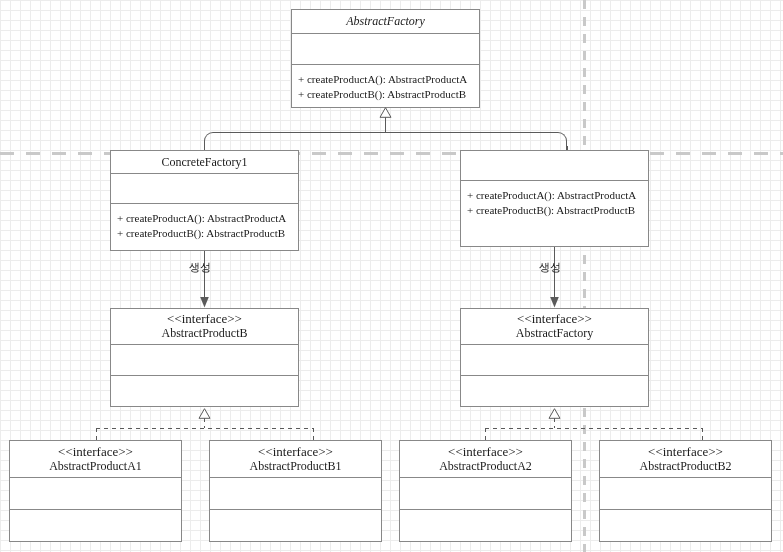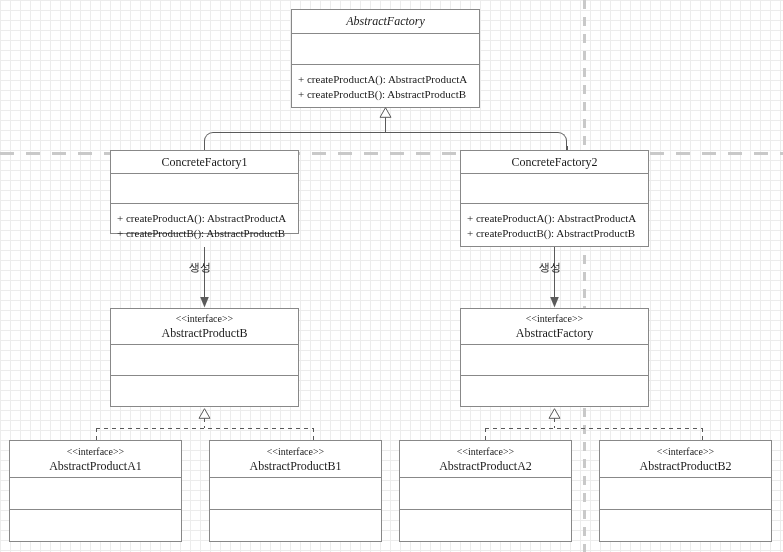--- a/index.html
+++ b/index.html
@@ -67,21 +67,21 @@
     text-align: center;
   }
   .title-text {
     font-size: 12px;
     color: #1a1a1a;
     line-height: 15px;
     white-space: nowrap;
   }
   .title-text.italic { font-style: italic; }
   .stereotype {
-    font-size: 10px;
+    font-size: 13px;
     color: #1a1a1a;
     line-height: 14px;
     white-space: nowrap;
   }
   .row-members {
     align-items: flex-start;
     padding: 4px 6px;
   }
   .member {
     font-size: 11px;
@@ -165,35 +165,32 @@
     <div class="uml-row row-title" style="height:24px;">
       <div class="title-text italic">AbstractFactory</div>
     </div>
     <div class="uml-row row-empty" style="height:31px;"></div>
     <div class="uml-row row-members" style="height:44px;">
       <div class="member">+ createProductA(): AbstractProductA</div>
       <div class="member">+ createProductB(): AbstractProductB</div>
     </div>
   </div>
 
-  <div class="uml-box" style="left:110px; top:150px; width:189px; height:84px;">
+  <div class="uml-box" style="left:110px; top:150px; width:189px; height:101px;">
     <div class="uml-row row-title" style="height:23px;">
       <div class="title-text">ConcreteFactory1</div>
     </div>
     <div class="uml-row row-empty" style="height:30px;"></div>
     <div class="uml-row row-members" style="height:44px;">
       <div class="member">+ createProductA(): AbstractProductA</div>
       <div class="member">+ createProductB(): AbstractProductB</div>
     </div>
   </div>
 
   <div class="uml-box" style="left:460px; top:150px; width:189px; height:97px;">
-    <div class="uml-row row-title" style="height:23px;">
-      <div class="title-text">ConcreteFactory2</div>
-    </div>
     <div class="uml-row row-empty" style="height:30px;"></div>
     <div class="uml-row row-members" style="height:44px;">
       <div class="member">+ createProductA(): AbstractProductA</div>
       <div class="member">+ createProductB(): AbstractProductB</div>
     </div>
   </div>
 
   <div class="conn conn-v" style="left:204px; top:247px; height:58px;"></div>
   <svg class="arrowhead-down" style="left:199px; top:296px;" width="11" height="12" viewBox="0 0 11 12">
     <polygon points="5.5,11.5 1.2,1 9.8,1" fill="#5a5a5a"></polygon>

